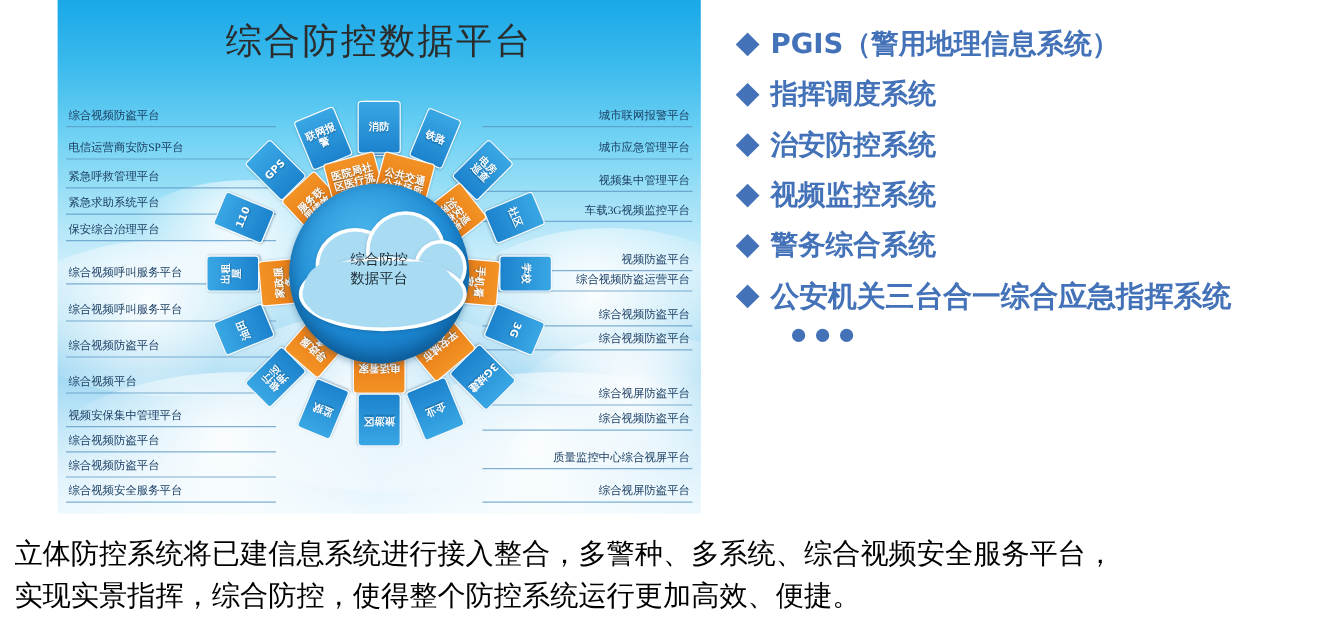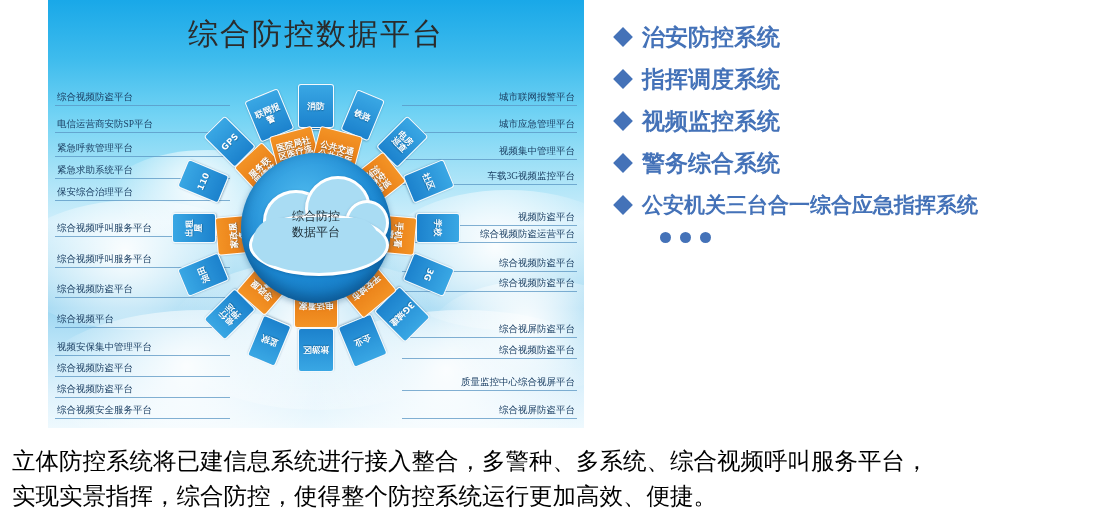--- a/index.html
+++ b/index.html
@@ -91,21 +91,21 @@
   .bullets{position:absolute;left:616px;top:22px;width:486px;}
   .bullet-row{display:flex;align-items:flex-start;margin-bottom:12px;}
   .dia{
     width:14px;height:14px;flex:0 0 14px;margin-top:8px;margin-right:12px;
     background:#4472b8;transform:rotate(45deg);
   }
   .bullet-text{
     color:#4472b8;font-size:23px;font-weight:bold;line-height:30px;
     font-family:"DejaVu Sans",sans-serif;white-space:nowrap;
   }
-  .bullet-text.small{font-size:21px;}
+  .bullet-text.small{font-size:24px;}
   .dots{margin-left:44px;margin-top:2px;display:flex;gap:9px;}
   .dots span{width:11px;height:11px;border-radius:50%;background:#4472b8;display:block;}
 
   
   .caption{
     position:absolute;left:12px;top:444px;width:1090px;
     color:#000000;font-size:23.5px;line-height:35px;letter-spacing:0px;
     font-family:"DejaVu Sans",sans-serif;
   }
   .caption div{white-space:nowrap;}
@@ -204,29 +204,33 @@
           <div>综合防控</div>
           <div>数据平台</div>
         </div>
       </div>
 
     </div>
   </div>
 
   <div class="bullets">
 
+    <div class="bullet-row">
+      <span class="dia"></span>
+      <span class="bullet-text">PGIS（警用地理信息系统）</span>
+    </div>
+
+    <div class="bullet-row">
+      <span class="dia"></span>
+      <span class="bullet-text">指挥调度系统</span>
+    </div>
 
     <div class="bullet-row">
       <span class="dia"></span>
       <span class="bullet-text">治安防控系统</span>
-    </div>
-
-    <div class="bullet-row">
-      <span class="dia"></span>
-      <span class="bullet-text">指挥调度系统</span>
     </div>
 
     <div class="bullet-row">
       <span class="dia"></span>
       <span class="bullet-text">视频监控系统</span>
     </div>
 
     <div class="bullet-row">
       <span class="dia"></span>
       <span class="bullet-text">警务综合系统</span>
@@ -238,17 +242,17 @@
     </div>
 
     <div class="dots">
       <span></span>
         <span></span>
         <span></span>
     </div>
   </div>
 
   <div class="caption">
-    <div>立体防控系统将已建信息系统进行接入整合，多警种、多系统、综合视频呼叫服务平台，</div>
+    <div>立体防控系统将已建信息系统进行接入整合，多警种、多系统、综合视频安全服务平台，</div>
     <div>实现实景指挥，综合防控，使得整个防控系统运行更加高效、便捷。</div>
   </div>
 
 </div>
 
 </body></html>

